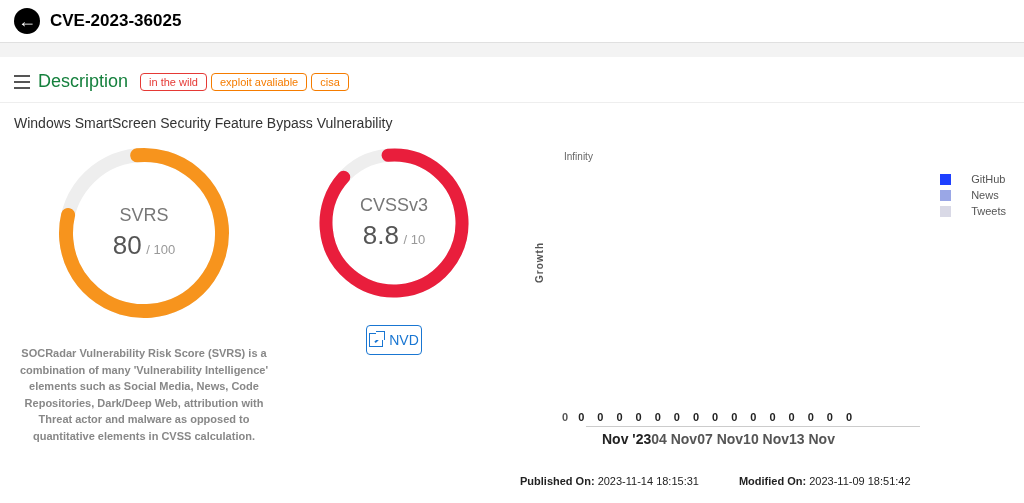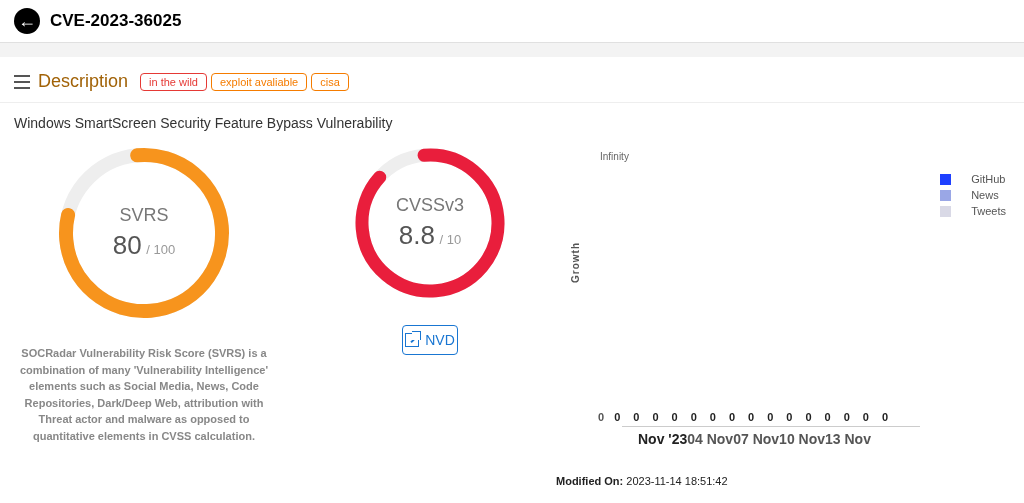--- a/index.html
+++ b/index.html
@@ -7,30 +7,30 @@
     
     .header { display: flex; align-items: center; padding: 8px 14px; border-bottom: 1px solid #e0e0e0; background: #fff; }
     .back-btn { width: 26px; height: 26px; border-radius: 50%; background: #000; color: #fff; display: flex; align-items: center; justify-content: center; margin-right: 10px; cursor: pointer; font-size: 18px; font-weight: bold; }
     .cve-title { font-size: 17px; font-weight: 700; color: #000; }
     
     .spacer-bar { height: 14px; background: #f3f3f3; }
     
     .desc-row { display: flex; align-items: center; padding: 14px 14px 10px; border-bottom: 1px solid #eee; }
     .desc-icon { width: 16px; height: 14px; margin-right: 8px; display: inline-flex; flex-direction: column; justify-content: space-between; }
     .desc-icon span { height: 2px; background: #555; display: block; }
-    .desc-label { font-size: 18px; color: #a16207; margin-right: 12px; }
+    .desc-label { font-size: 18px; color: #15803d; margin-right: 12px; }
     .badge { font-size: 11px; padding: 2px 8px; border-radius: 4px; margin-right: 4px; border: 1px solid; background: #fff; }
     .badge.red { color: #e53935; border-color: #e53935; }
     .badge.orange { color: #f57c00; border-color: #f57c00; }
     
     .vuln-title { font-size: 14px; color: #333; padding: 12px 14px 4px; }
     
     .main { display: flex; padding: 8px 14px 0; gap: 20px; }
     
-    .scores { display: flex; gap: 56px; }
+    .scores { display: flex; gap: 20px; }
     .score-col { display: flex; flex-direction: column; align-items: center; width: 260px; }
     .gauge-wrap { position: relative; width: 180px; height: 180px; }
     .gauge-wrap svg { transform: rotate(-95deg); }
     .gauge-center { position: absolute; inset: 0; display: flex; flex-direction: column; align-items: center; justify-content: center; }
     .gauge-name { font-size: 18px; color: #777; margin-bottom: 4px; }
     .gauge-val { font-size: 26px; color: #555; }
     .gauge-max { font-size: 13px; color: #999; }
     
     .score-note { font-size: 11px; color: #888; text-align: center; margin-top: 22px; line-height: 1.5; font-weight: 600; max-width: 260px; }
     
@@ -168,16 +168,17 @@
       <div class="x-ticks">
           <span>Nov '23</span>
           <span>04 Nov</span>
           <span>07 Nov</span>
           <span>10 Nov</span>
           <span>13 Nov</span>
         </div>
     </div>
 
     <div class="meta-row">
-      <div><b>Modified On:</b> <span>2023-11-14 18:51:42</span></div>
+      <div><b>Published On:</b> <span>2023-11-14 18:15:31</span></div>
+      <div><b>Modified On:</b> <span>2023-11-09 18:51:42</span></div>
     </div>
   </div>
 </div>
 
 </body></html>

